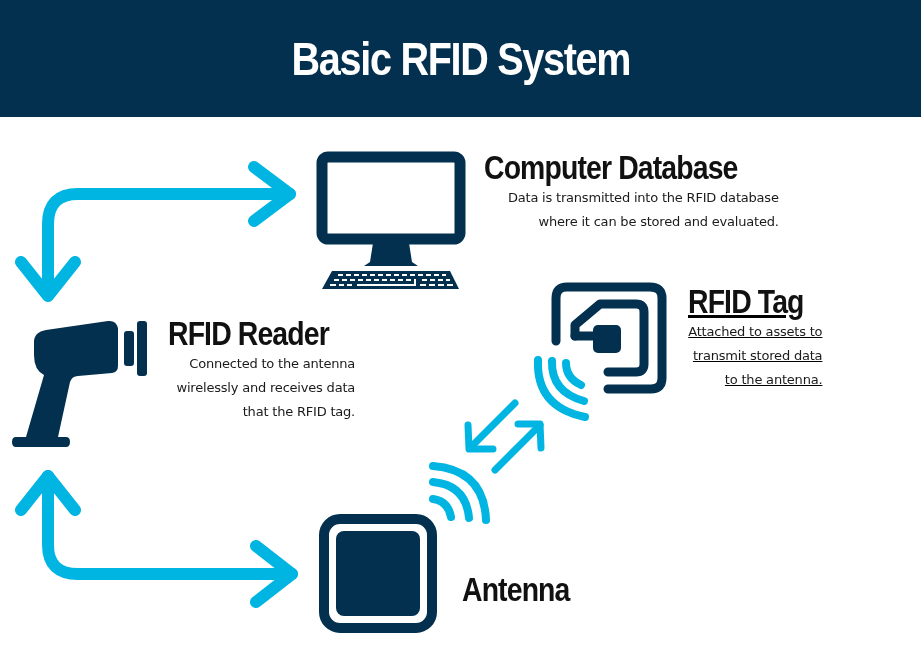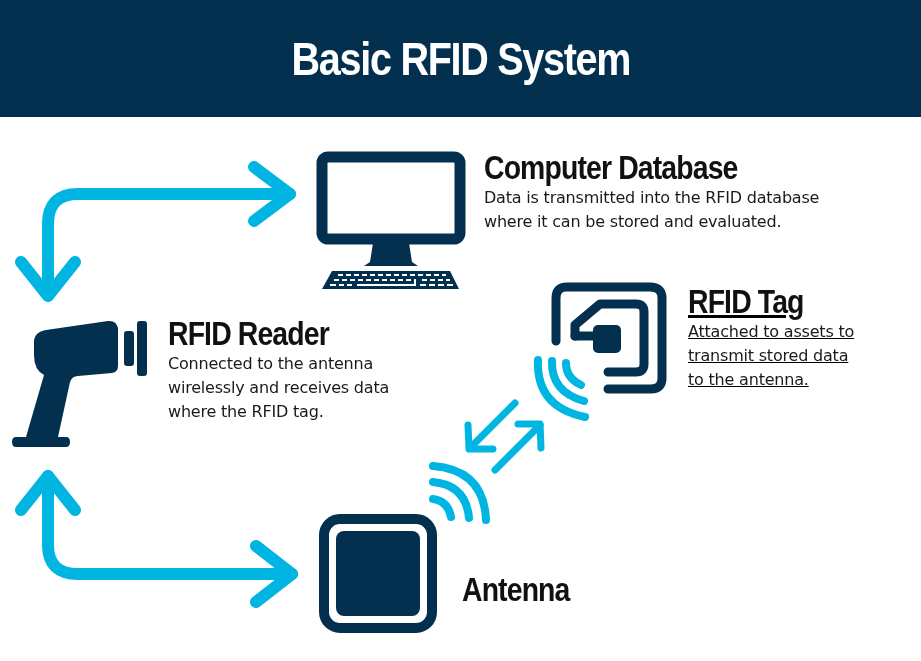--- a/index.html
+++ b/index.html
@@ -13,31 +13,31 @@
     background: #03304f;
     display: flex; align-items: center; justify-content: center;
   }
   .header h1 {
     margin: 0; color: #ffffff;
     font-family: "Liberation Sans", sans-serif;
     font-weight: bold; font-size: 46px; letter-spacing: -1.5px;
     transform: scaleX(0.86);
   }
   svg.canvas { position: absolute; left: 0; top: 0; }
-  .block { position: absolute; }
+  .block { position: absolute; text-align: right; }
   .block .title {
     font-family: "Liberation Sans", sans-serif;
     font-weight: bold; color: #111111;
     font-size: 33px; letter-spacing: -1px;
     transform-origin: left center; transform: scaleX(0.86);
     white-space: nowrap; line-height: 36px;
   }
   .block .desc {
     font-family: "DejaVu Sans", sans-serif;
-    color: #1a1a1a; font-size: 16px; line-height: 24px;
+    color: #1a1a1a; font-size: 13px; line-height: 24px;
     white-space: pre-line; letter-spacing: -0.2px;
   }
   #blk-computer { left: 484px; top: 150px; }
   #blk-reader   { left: 168px; top: 316px; }
   #blk-tag      { left: 688px; top: 284px; text-decoration: underline; }
   #blk-antenna  { left: 462px; top: 572px; }
 </style>
 </head>
 <body>
 
@@ -145,21 +145,21 @@
 <div class="block" id="blk-computer">
   <div class="title">Computer Database</div>
   <div class="desc">Data is transmitted into the RFID database
 where it can be stored and evaluated.</div>
 </div>
 
 <div class="block" id="blk-reader">
   <div class="title">RFID Reader</div>
   <div class="desc">Connected to the antenna
 wirelessly and receives data
-where the RFID tag.</div>
+that the RFID tag.</div>
 </div>
 
 <div class="block" id="blk-tag">
   <div class="title">RFID Tag</div>
   <div class="desc">Attached to assets to
 transmit stored data
 to the antenna.</div>
 </div>
 
 <div class="block" id="blk-antenna">

